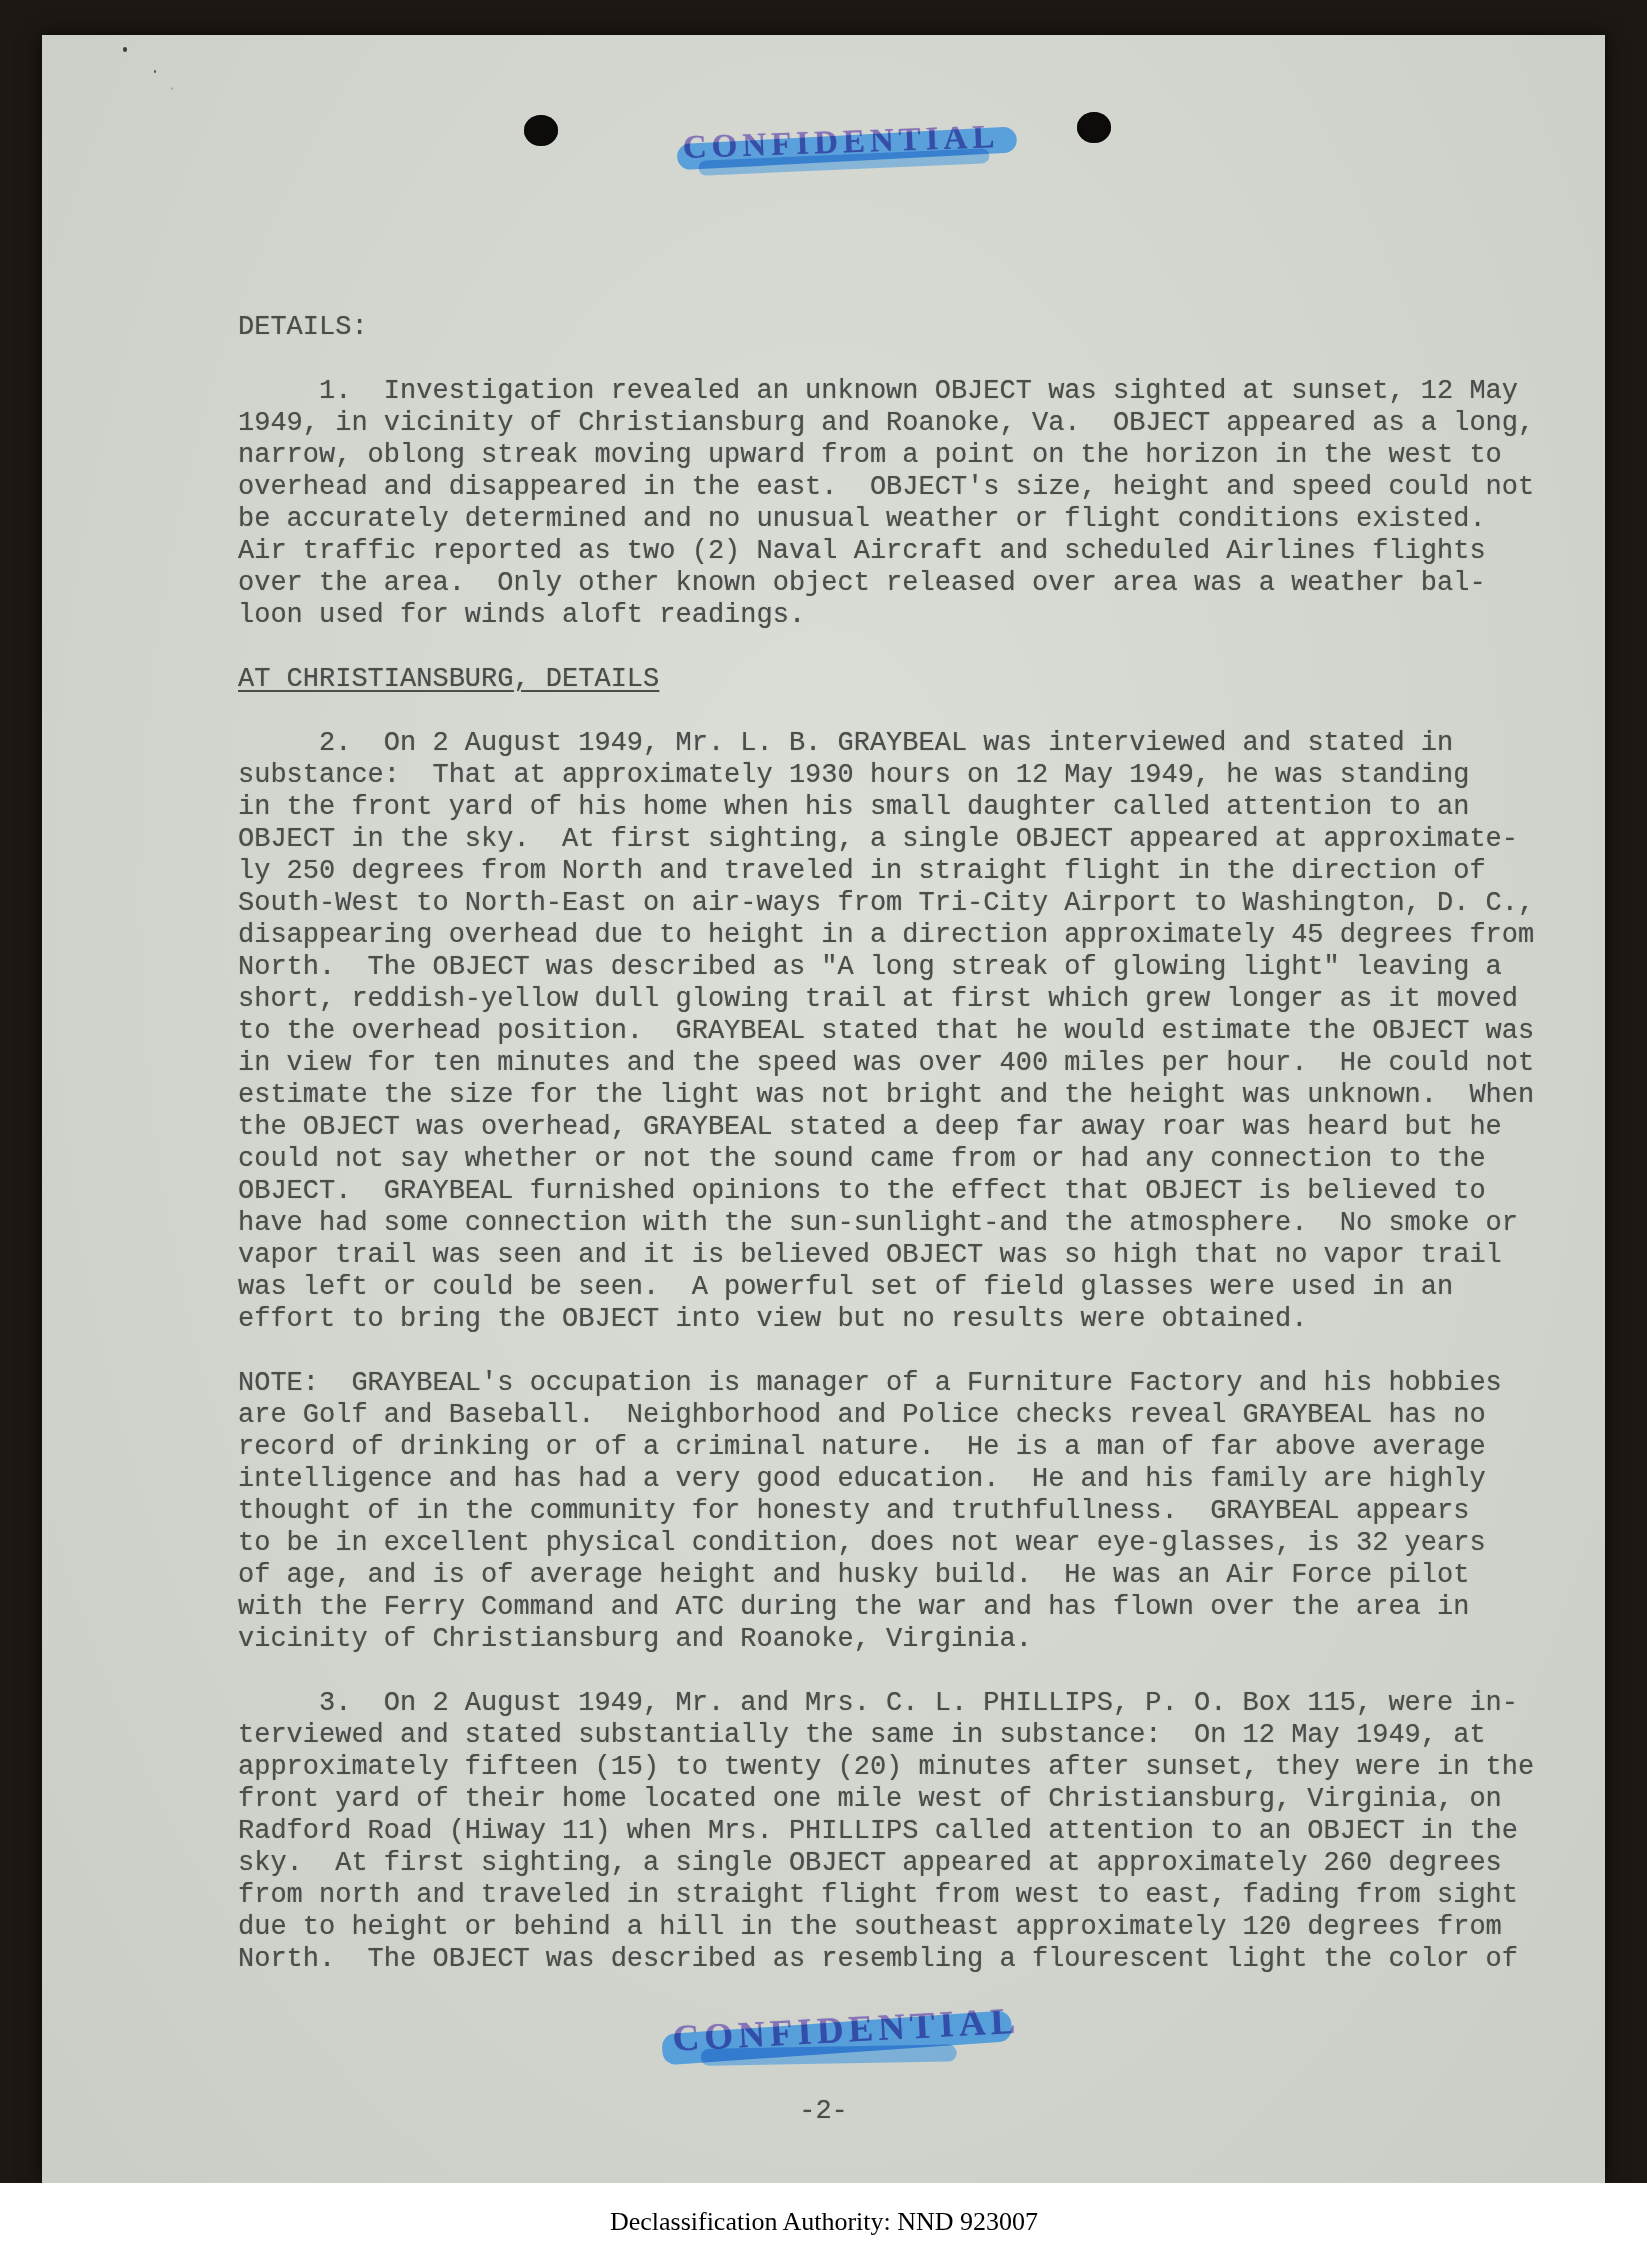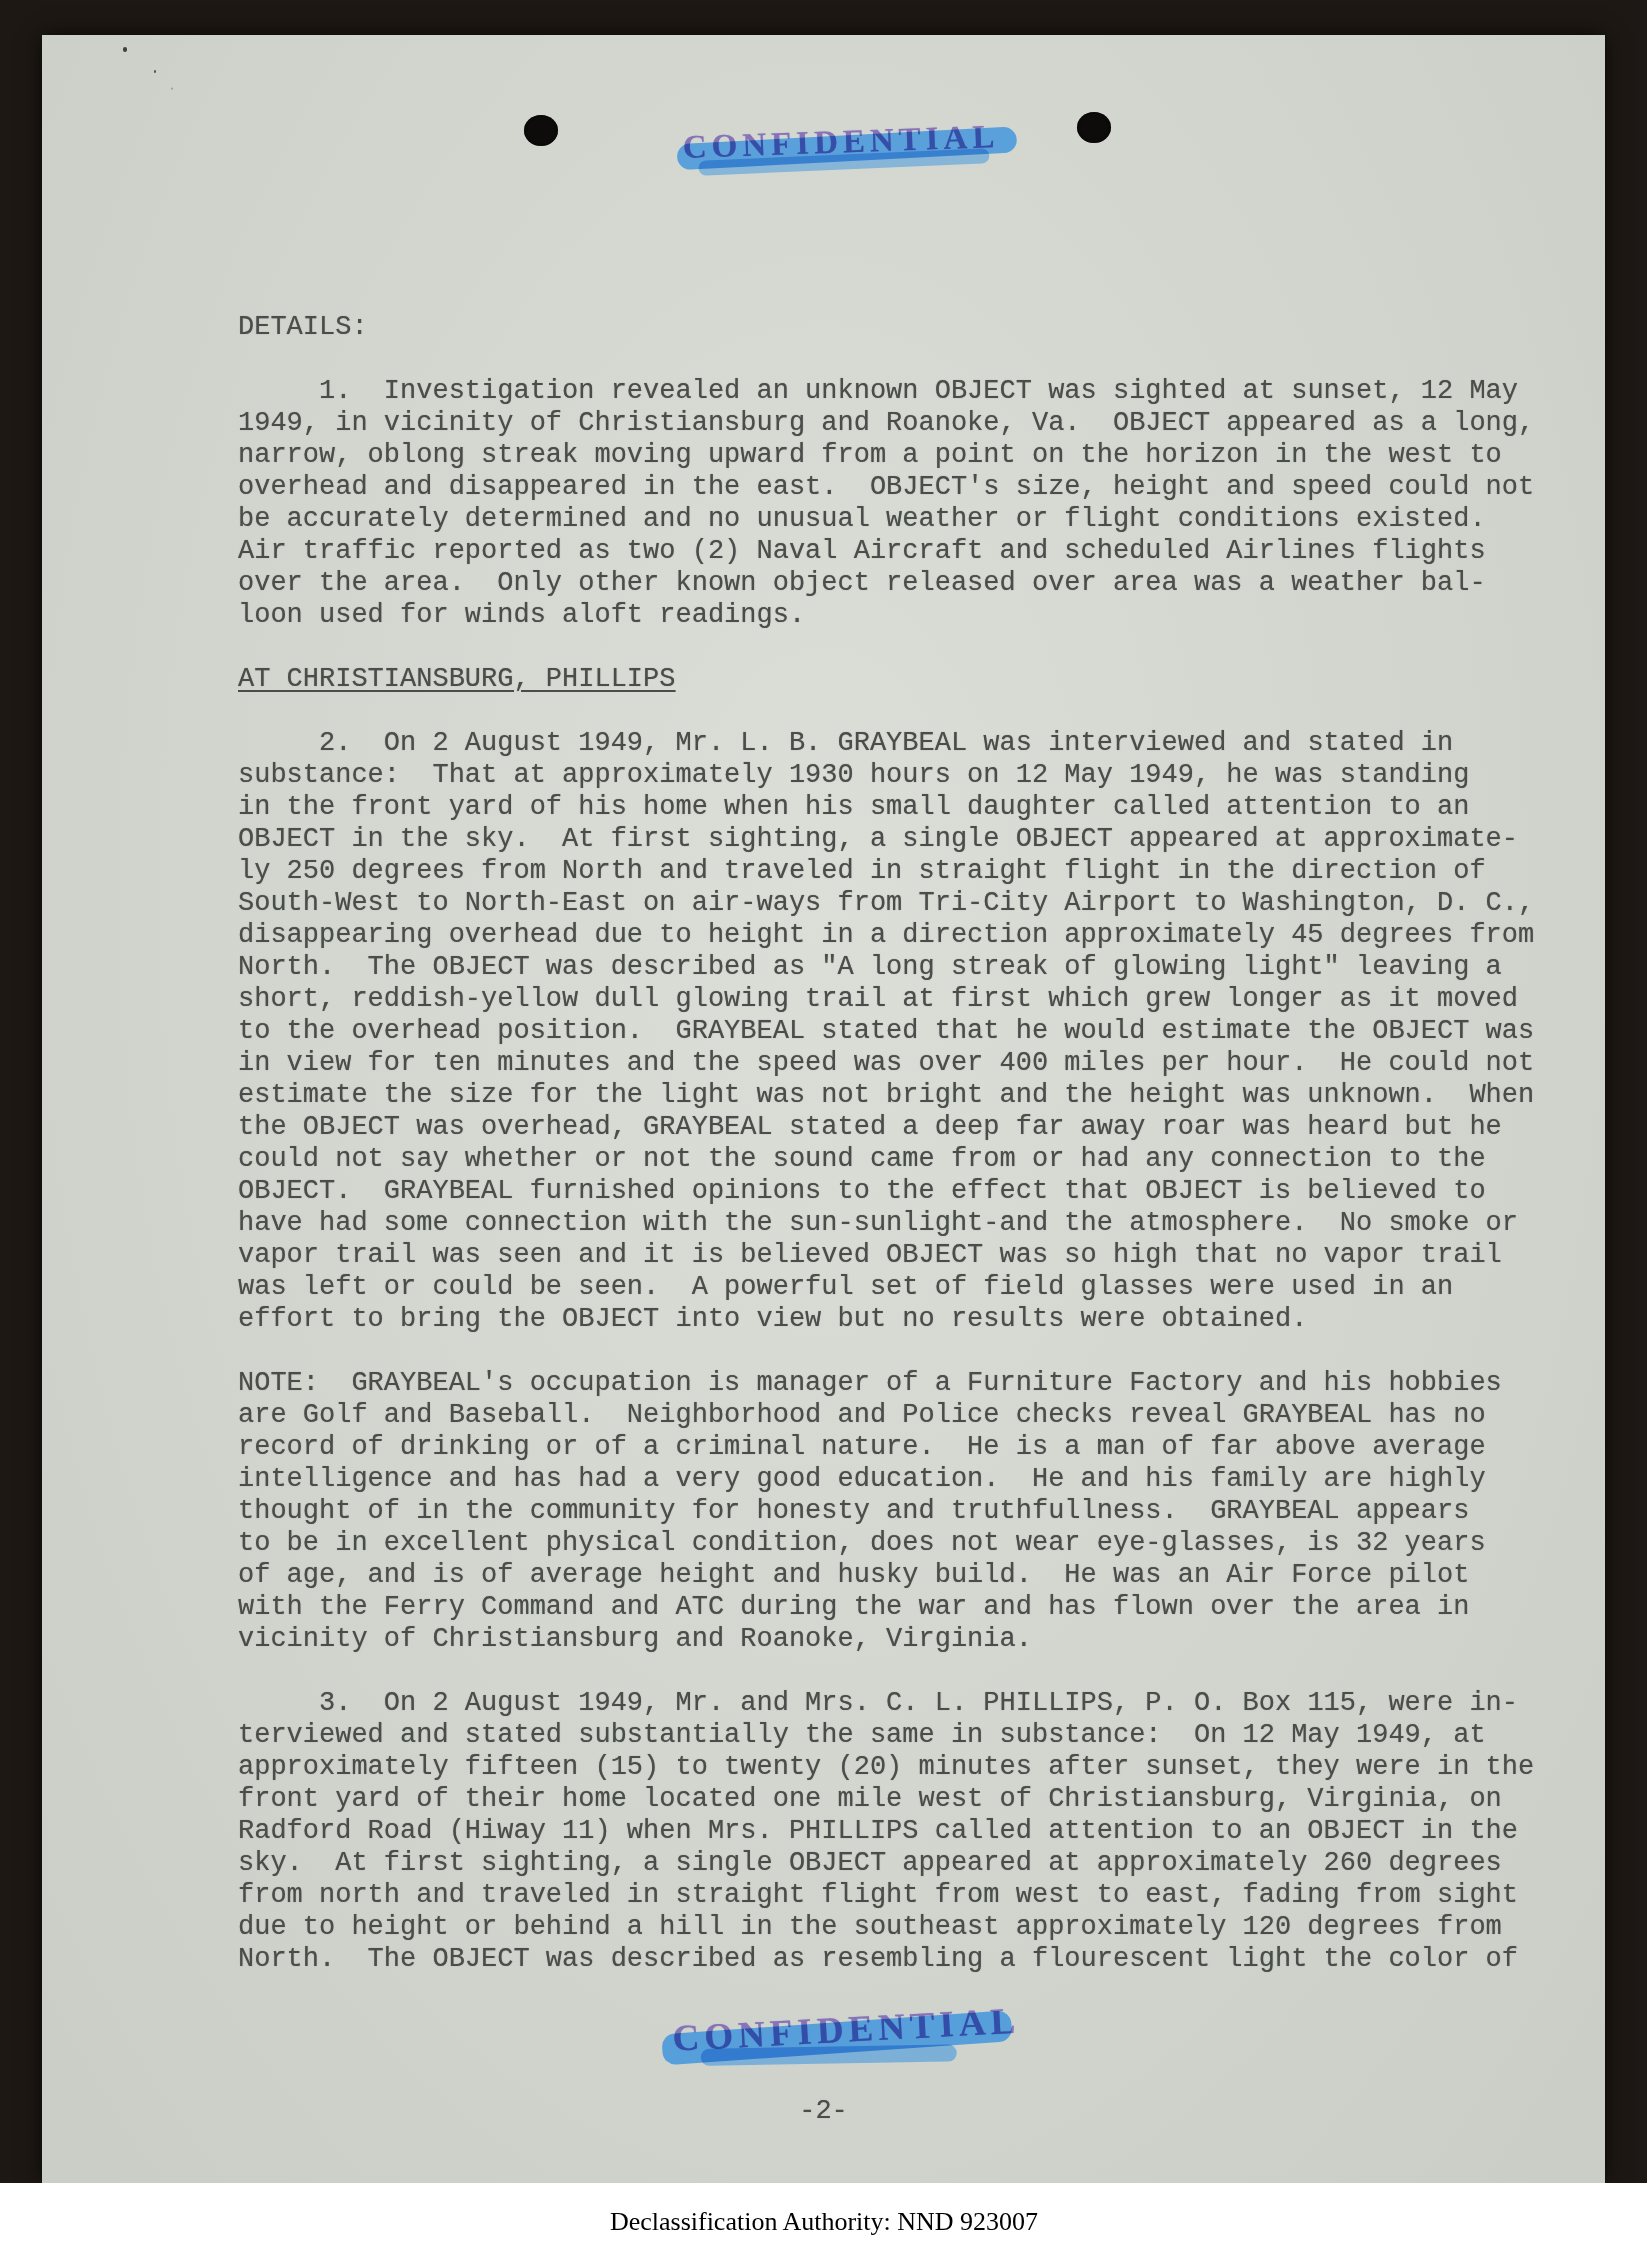--- a/index.html
+++ b/index.html
@@ -104,21 +104,21 @@
   <div class="text-block">
     <p class="tline">DETAILS:</p>
     <p class="tline">     1.  Investigation revealed an unknown OBJECT was sighted at sunset, 12 May
 1949, in vicinity of Christiansburg and Roanoke, Va.  OBJECT appeared as a long,
 narrow, oblong streak moving upward from a point on the horizon in the west to
 overhead and disappeared in the east.  OBJECT's size, height and speed could not
 be accurately determined and no unusual weather or flight conditions existed.
 Air traffic reported as two (2) Naval Aircraft and scheduled Airlines flights
 over the area.  Only other known object released over area was a weather bal-
 loon used for winds aloft readings.</p>
-    <p class="tline section-heading">AT CHRISTIANSBURG, PHILLIPS</p>
+    <p class="tline section-heading">AT CHRISTIANSBURG, DETAILS</p>
     <p class="tline">     2.  On 2 August 1949, Mr. L. B. GRAYBEAL was interviewed and stated in
 substance:  That at approximately 1930 hours on 12 May 1949, he was standing
 in the front yard of his home when his small daughter called attention to an
 OBJECT in the sky.  At first sighting, a single OBJECT appeared at approximate-
 ly 250 degrees from North and traveled in straight flight in the direction of
 South-West to North-East on air-ways from Tri-City Airport to Washington, D. C.,
 disappearing overhead due to height in a direction approximately 45 degrees from
 North.  The OBJECT was described as "A long streak of glowing light" leaving a
 short, reddish-yellow dull glowing trail at first which grew longer as it moved
 to the overhead position.  GRAYBEAL stated that he would estimate the OBJECT was

